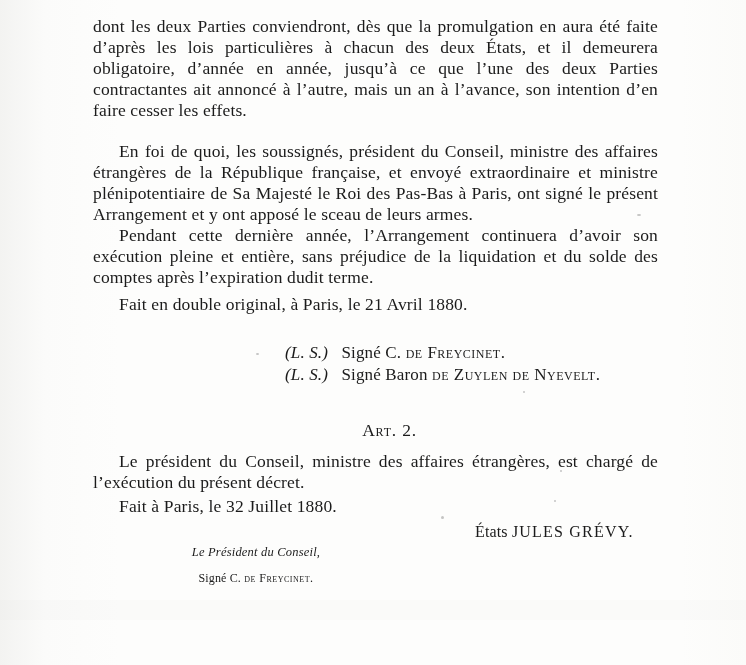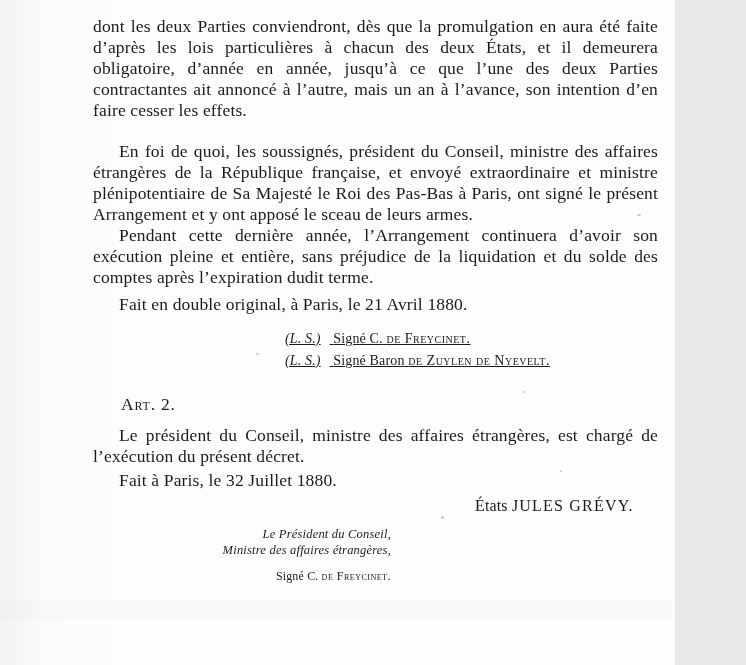--- a/index.html
+++ b/index.html
@@ -3,21 +3,21 @@
 <meta charset="utf-8">
 <title>Décret — Arrangement, 1880</title>
 <style>
   html, body {
     margin: 0;
     padding: 0;
     background: #e8e8e6;
   }
   .page {
     position: relative;
-    width: 675px;
+    width: 746px;
     height: 665px;
     margin: 0;
     overflow: hidden;
     background:
       linear-gradient(90deg, #f3f3f1 0px, #fbfbfa 45px, #fdfdfc 120px, #fdfdfc 680px, #fbfbf9 746px),
       #fdfdfc;
     color: #1b1b1b;
     font-family: "Liberation Serif", "DejaVu Serif", serif;
   }
   
@@ -41,58 +41,57 @@
   }
   p.para {
     margin: 0;
     text-align: justify;
   }
   .indent { text-indent: 26px; }
   .gap-before { margin-top: 20px !important; }
   .small-gap { margin-top: 6px !important; }
 
   .sig-block {
-    margin-top: 13px;
+    margin-top: 27px;
     margin-left: 192px;
     line-height: 22px;
-    font-size: 14px;
+    font-size: 17px;
     white-space: nowrap;
-    text-decoration: underline;
   }
   .seal {
     font-style: italic;
     margin-right: 9px;
   }
   .sc {
     font-variant: small-caps;
     letter-spacing: 0.5px;
   }
   .article-heading {
-    margin-top: 22px;
+    margin-top: 34px;
     padding-left: 28px;
-    text-align: left;
+    text-align: center;
     font-size: 17.5px;
     letter-spacing: 0.8px;
   }
   .after-heading { margin-top: 10px !important; }
   .tight { margin-top: 3px !important; }
 
   .sig-right {
     margin-top: 4px;
     margin-left: 382px;
     font-size: 16px;
     white-space: nowrap;
   }
   .caps-name { letter-spacing: 1.2px; }
 
   .footer-block {
-    margin-top: 10px;
+    margin-top: 2px;
     margin-left: 28px;
     width: 270px;
-    text-align: right;
+    text-align: center;
   }
   .footer-titles {
     font-style: italic;
     font-size: 12.5px;
     line-height: 16px;
     letter-spacing: 0.2px;
   }
   .footer-sig {
     margin-top: 8px;
     font-size: 12px;
@@ -149,21 +148,20 @@
     <p class="para indent tight">Fait à Paris, le 32 Juillet 1880.</p>
 
     <div class="sig-right">
       <span>États</span>
       <span class="caps-name">JULES GRÉVY.</span>
     </div>
 
     <div class="footer-block">
       <div class="footer-titles">
         <div>Le Président du Conseil,</div>
-        <div>Ministre des affaires étrangères,</div>
       </div>
       <div class="footer-sig">
         <span>Signé C.</span>
         <span class="sc">de Freycinet.</span>
       </div>
     </div>
 
   </div>
 
   <span class="speck s1"></span>

